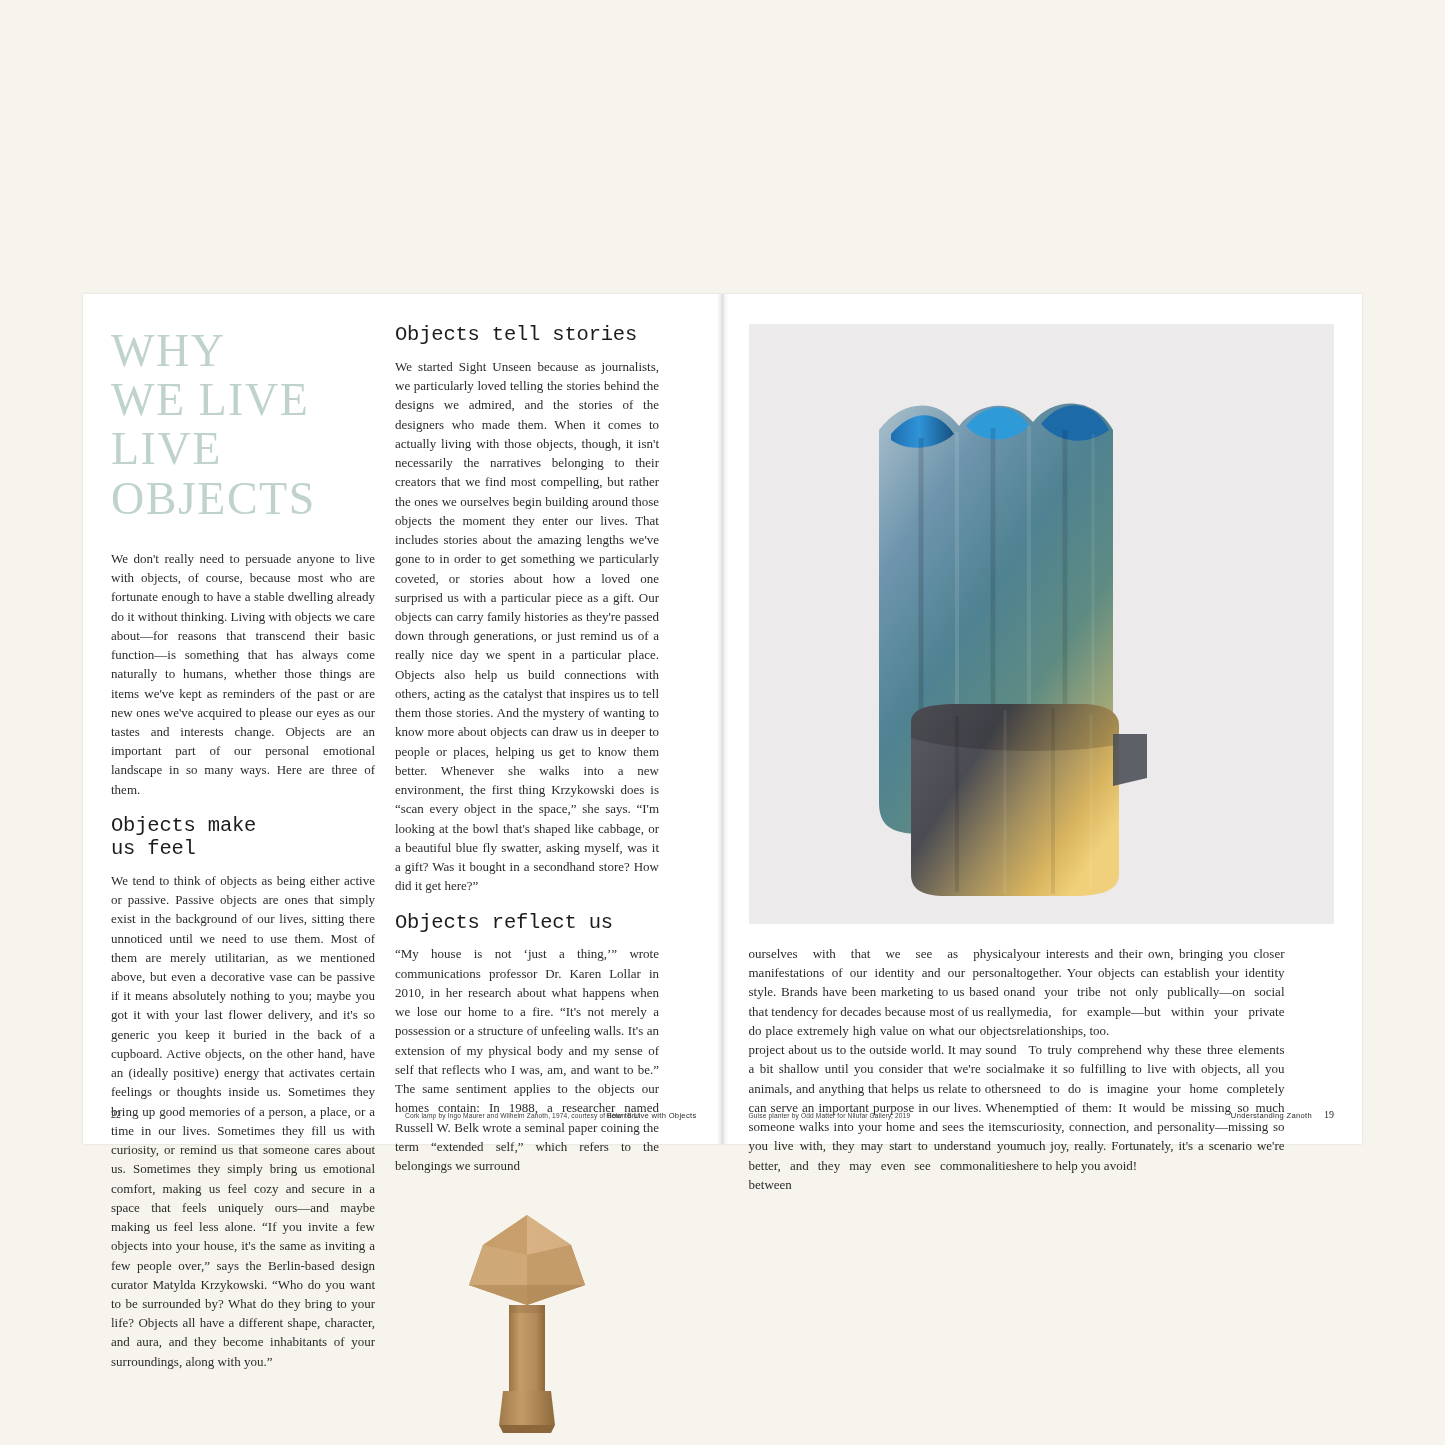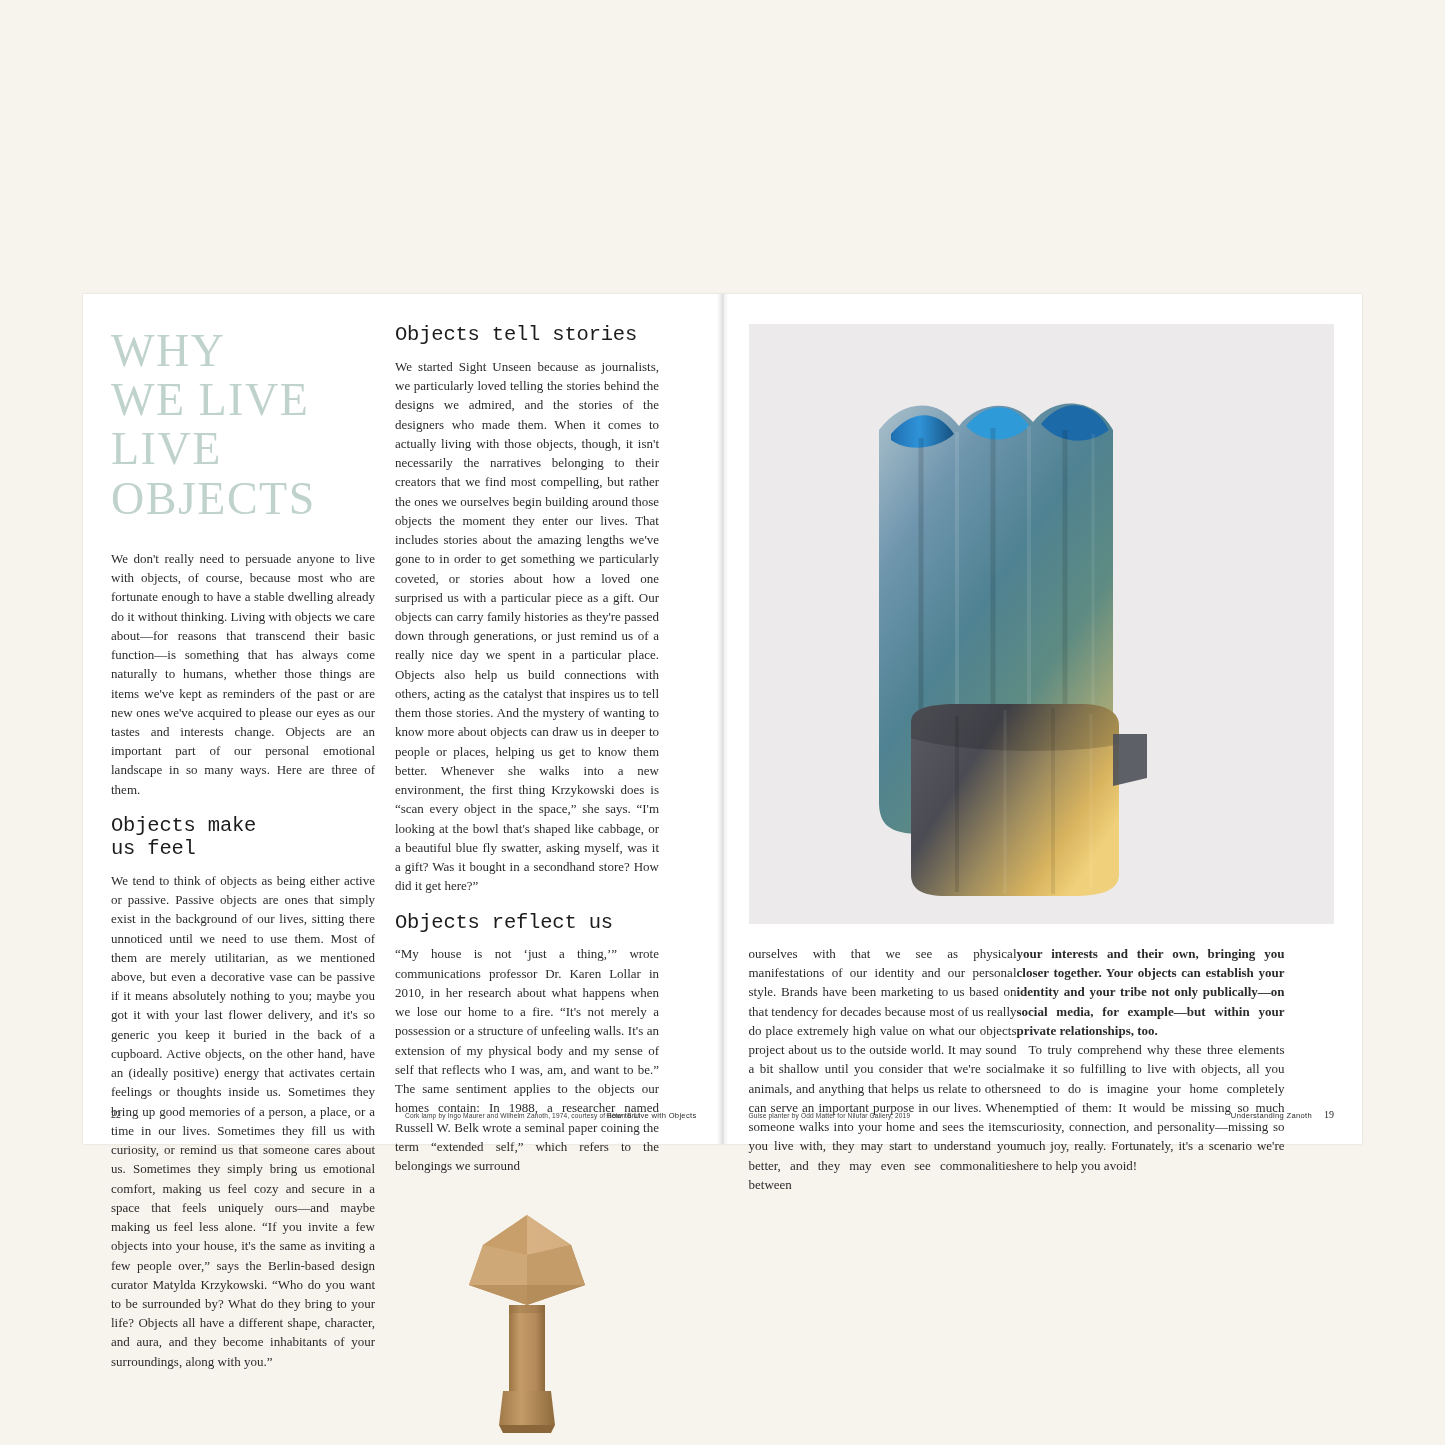--- a/index.html
+++ b/index.html
@@ -321,21 +321,21 @@
 
         <path d="M352,400 L386,400 L386,444 L352,452 Z" fill="#4e5158" opacity="0.9"></path>
       </svg>
     </div>
 
     <div class="right-cols">
       <div class="col">
         <p class="body-text">ourselves with that we see as physical manifestations of our identity and our personal style. Brands have been marketing to us based on that tendency for decades because most of us really do place extremely high value on what our objects project about us to the outside world. It may sound a bit shallow until you consider that we're social animals, and anything that helps us relate to others can serve an important purpose in our lives. When someone walks into your home and sees the items you live with, they may start to understand you better, and they may even see commonalities between</p>
       </div>
       <div class="col">
-        <p class="body-text" style="margin-bottom:0;font-weight:bold;">your interests and their own, bringing you closer together. Your objects can establish your identity and your tribe not only publically—on social media, for example—but within your private relationships, too.</p>
+        <p class="body-text" style="margin-bottom:0;">your interests and their own, bringing you closer together. Your objects can establish your identity and your tribe not only publically—on social media, for example—but within your private relationships, too.</p>
         <p class="body-text" style="text-indent:12px;">To truly comprehend why these three elements make it so fulfilling to live with objects, all you need to do is imagine your home completely emptied of them: It would be missing so much curiosity, connection, and personality—missing so much joy, really. Fortunately, it's a scenario we're here to help you avoid!</p>
       </div>
     </div>
 
     <div class="caption caption-right">Guise planter by Odd Matter for Nilufar Gallery, 2019</div>
 
     <div class="folio folio-right">
       <span class="folio-label">Understanding Zanoth</span>
       <span class="folio-num">19</span>
     </div>

